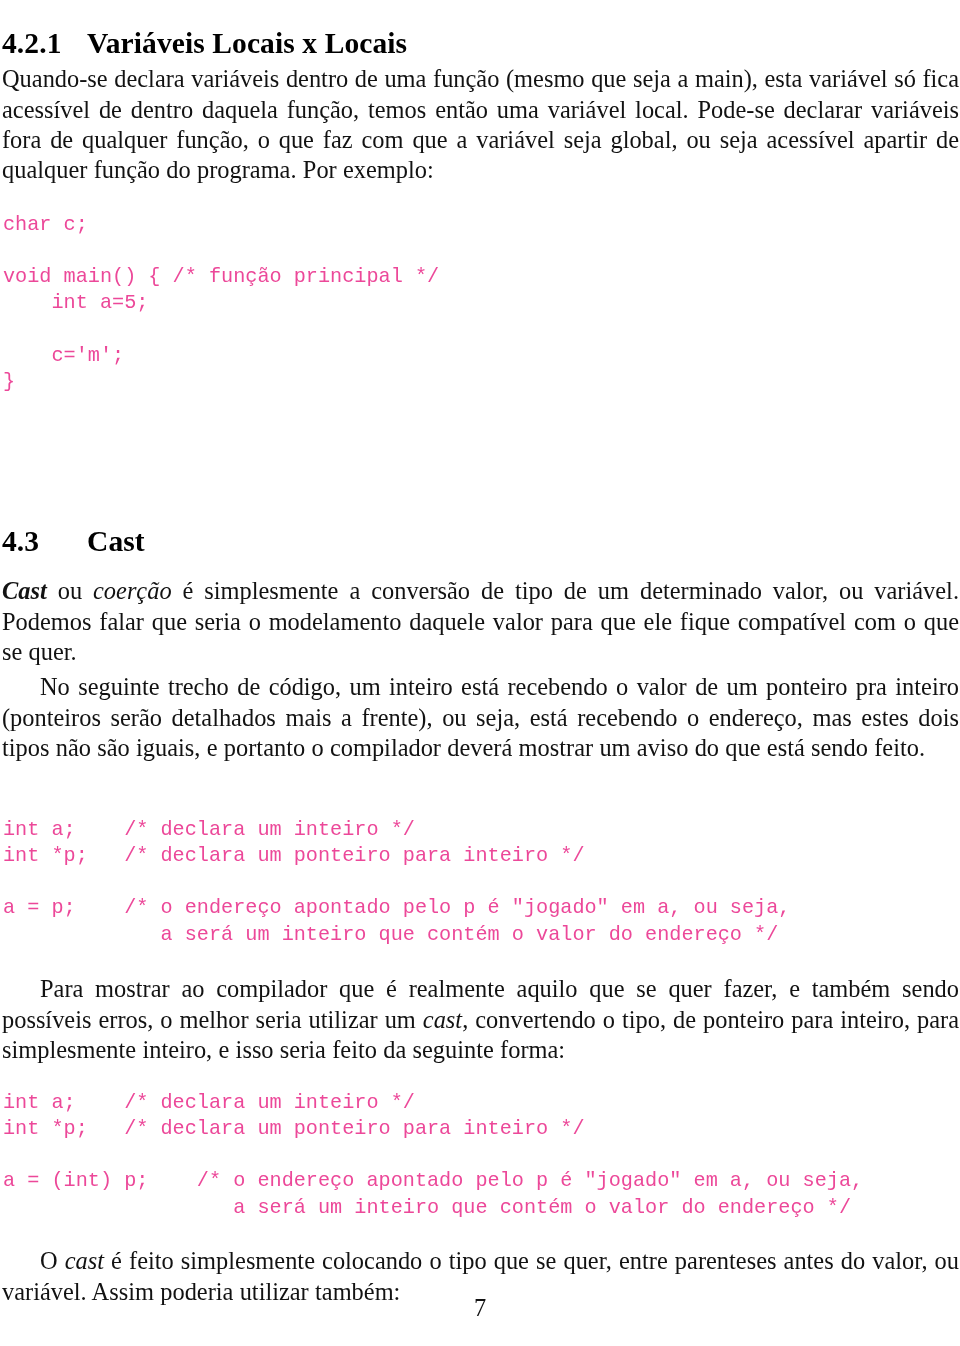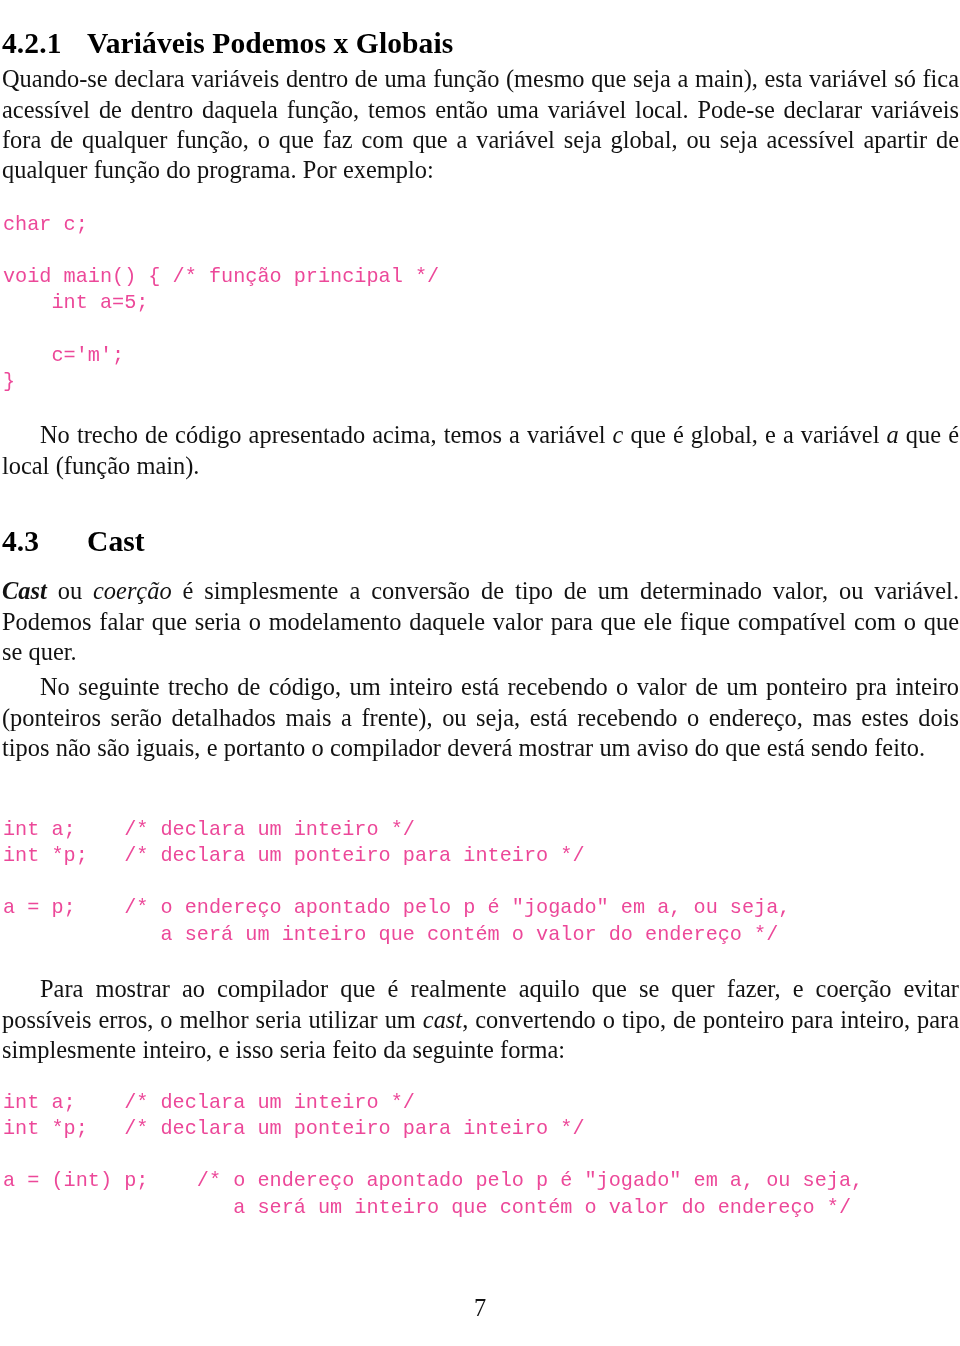--- a/index.html
+++ b/index.html
@@ -112,54 +112,54 @@
     color: #121212;
   }
 </style>
 </head>
 <body>
 
 <div class="page">
 
   <h2 class="heading" id="heading-421">
     <span class="num">4.2.1</span>
-      <span class="ttl">Variáveis Podemos x Globais</span>
+      <span class="ttl">Variáveis Locais x Locais</span>
   </h2>
 
   <p class="para" id="para-1"><span>Quando-se declara variáveis dentro de uma função (mesmo que seja a main), esta variável só fica acessível de dentro daquela função, temos então uma variável local. Pode-se declarar variáveis fora de qualquer função, o que faz com que a variável seja global, ou seja acessível apartir de qualquer função do programa. Por exemplo:</span></p>
 
   <pre class="code" id="code-1">char c;
 
 void main() { /* função principal */
     int a=5;
 
     c='m';
 }</pre>
 
-  <p class="para indent" id="para-2"><span>No trecho de código apresentado acima, temos a variável </span><span class="mathit">c</span><span> que é global, e a variável </span><span class="mathit">a</span><span> que é local (função main).</span></p>
 
   <h2 class="heading" id="heading-43">
     <span class="num">4.3</span>
       <span class="ttl">Cast</span>
   </h2>
 
   <p class="para indent" id="para-4"><span>No seguinte trecho de código, um inteiro está recebendo o valor de um ponteiro pra inteiro (ponteiros serão detalhados mais a frente), ou seja, está recebendo o endereço, mas estes dois tipos não são iguais, e portanto o compilador deverá mostrar um aviso do que está sendo feito.</span></p>
 
   <p class="para" id="para-3"><b class="bi">Cast</b><span> ou </span><i>coerção</i><span> é simplesmente a conversão de tipo de um determinado valor, ou variável. Podemos falar que seria o modelamento daquele valor para que ele fique compatível com o que se quer.</span></p>
 
   <pre class="code" id="code-2">int a;    /* declara um inteiro */
 int *p;   /* declara um ponteiro para inteiro */
 
 a = p;    /* o endereço apontado pelo p é "jogado" em a, ou seja,
              a será um inteiro que contém o valor do endereço */</pre>
 
-  <p class="para indent" id="para-5"><span>Para mostrar ao compilador que é realmente aquilo que se quer fazer, e coerção evitar possíveis erros, o melhor seria utilizar um </span><i>cast</i><span>, convertendo o tipo, de ponteiro para inteiro, para simplesmente inteiro, e isso seria feito da seguinte forma:</span></p>
+  <p class="para indent" id="para-5"><span>Para mostrar ao compilador que é realmente aquilo que se quer fazer, e também sendo possíveis erros, o melhor seria utilizar um </span><i>cast</i><span>, convertendo o tipo, de ponteiro para inteiro, para simplesmente inteiro, e isso seria feito da seguinte forma:</span></p>
 
   <pre class="code" id="code-3">int a;    /* declara um inteiro */
 int *p;   /* declara um ponteiro para inteiro */
 
 a = (int) p;    /* o endereço apontado pelo p é "jogado" em a, ou seja,
                    a será um inteiro que contém o valor do endereço */</pre>
 
+  <p class="para indent" id="para-6"><span>O </span><i>cast</i><span> é feito simplesmente colocando o tipo que se quer, entre parenteses antes do valor, ou variável. Assim poderia utilizar também:</span></p>
 
   <div id="page-number">7</div>
 
 </div>
 
 </body></html>

